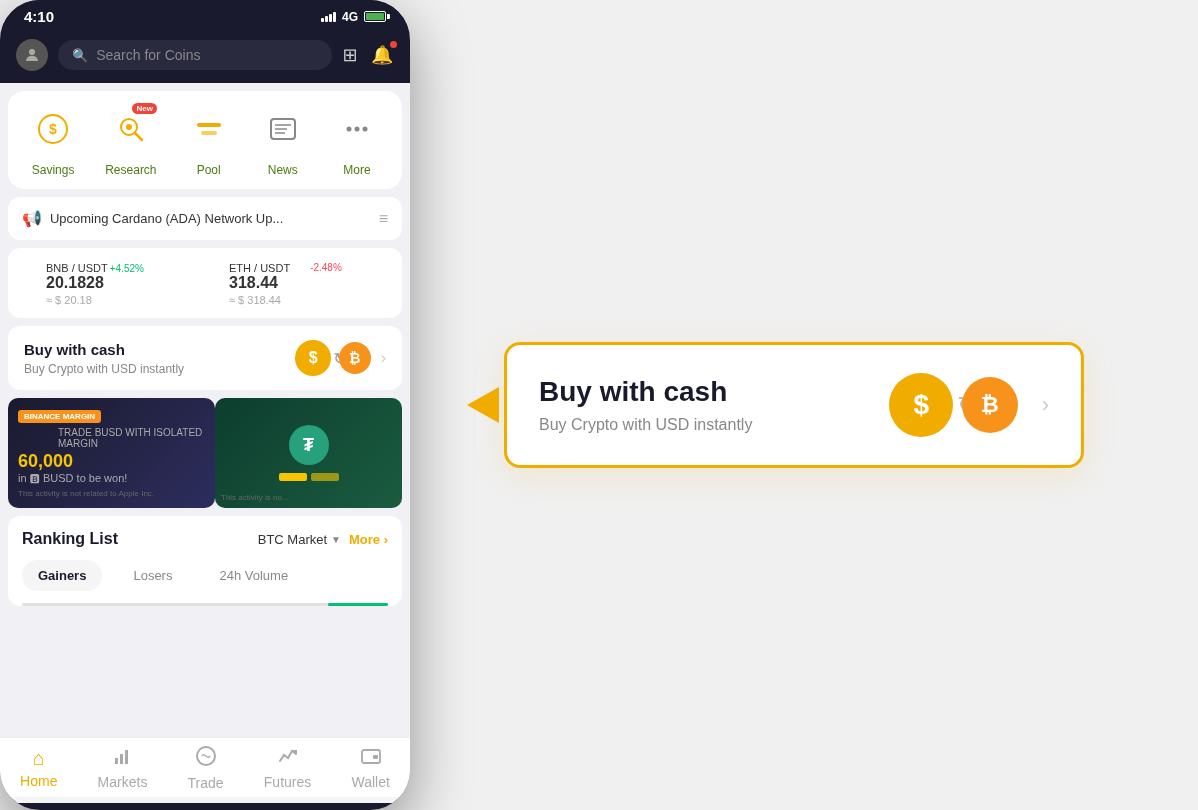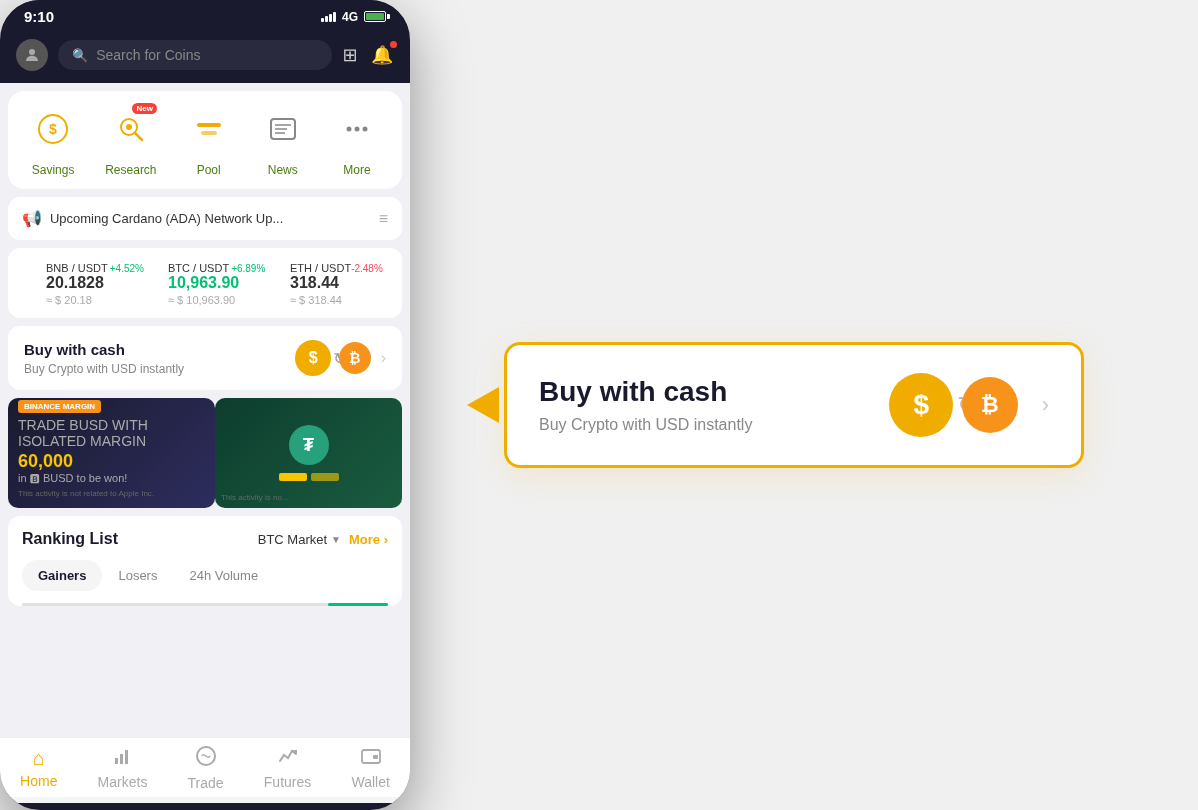--- a/index.html
+++ b/index.html
@@ -174,21 +174,21 @@
       flex: 1; border-radius: 10px; overflow: hidden; position: relative;
     }
     .banner-dark {
       background: linear-gradient(135deg, #1a1a2e 0%, #2d2d5e 100%);
       display: flex; flex-direction: column; justify-content: flex-end; padding: 10px;
     }
     .banner-tag {
       background: #f7931a; color: white; font-size: 8px; font-weight: bold;
       padding: 2px 6px; border-radius: 3px; align-self: flex-start; margin-bottom: 4px;
     }
-    .banner-sub { font-size: 14px; color: #aaa; margin-bottom: 2px; }
+    .banner-sub { font-size: 10px; color: #aaa; margin-bottom: 2px; margin-left: 40px; }
     .banner-amount { font-size: 18px; font-weight: 800; color: #f7c600; }
     .banner-unit { font-size: 11px; color: #aaa; }
     .banner-disclaimer { font-size: 8px; color: #666; margin-top: 4px; }
     .banner-green {
       background: linear-gradient(135deg, #0d3d2e 0%, #1a5c40 100%);
       display: flex; align-items: center; justify-content: center;
     }
     .tether-coins { display: flex; flex-direction: column; align-items: center; gap: 4px; }
     .tether-coin {
       width: 40px; height: 40px; border-radius: 50%; background: #26a17b;
@@ -204,21 +204,21 @@
     }
     .ranking-header {
       display: flex; align-items: center; justify-content: space-between; margin-bottom: 12px;
     }
     .ranking-title { font-size: 16px; font-weight: 700; color: #1a1a2e; }
     .ranking-filter {
       display: flex; align-items: center; gap: 4px; font-size: 13px; color: #333;
     }
     .filter-arrow { color: #888; font-size: 10px; }
     .ranking-more { color: #f0ad00; font-size: 13px; font-weight: 600; }
-    .ranking-tabs { display: flex; gap: 0; margin-bottom: 12px; }
+    .ranking-tabs { display: flex; gap: 15px; margin-bottom: 12px; }
     .rank-tab {
       padding: 8px 16px; font-size: 13px; color: #888; cursor: pointer; border-radius: 20px;
     }
     .rank-tab-active {
       background: #f5f5f5; color: #1a1a2e; font-weight: 600; border-radius: 20px;
     }
     .ranking-scroll-indicator {
       height: 3px; background: #e0e0e0; border-radius: 2px; margin-bottom: 4px;
     }
     .scroll-thumb {
@@ -301,21 +301,21 @@
       display: flex;
       align-items: center;
     }
   </style>
 </head>
 <body>
 
 <div class="phone-shell">
 
   <div class="status-bar">
-    <span class="status-time">9:10</span>
+    <span class="status-time">4:10</span>
     <div class="status-icons">
       <div class="signal-bars">
         <div class="signal-bar" style="height:4px"></div>
         <div class="signal-bar" style="height:6px"></div>
         <div class="signal-bar" style="height:8px"></div>
         <div class="signal-bar" style="height:10px"></div>
       </div>
       <span style="font-size:12px">4G</span>
       <div class="battery-icon">
         <div class="battery-fill"></div>
@@ -409,29 +409,21 @@
       <div class="price-row-card">
         <div class="price-item">
           <div style="display:flex;align-items:center;gap:2px">
             <span class="price-pair">BNB / USDT</span>
             <span class="price-change-pos">+4.52%</span>
           </div>
           <div class="price-value">20.1828</div>
           <div class="price-usd">≈ $ 20.18</div>
         </div>
         <div class="price-item">
-          <div style="display:flex;align-items:center;gap:2px">
-            <span class="price-pair">BTC / USDT</span>
-            <span class="price-change-pos">+6.89%</span>
-          </div>
-          <div class="price-value price-value-green">10,963.90</div>
-          <div class="price-usd">≈ $ 10,963.90</div>
-        </div>
-        <div class="price-item">
-          <div style="display:flex;align-items:flex-end;gap:0">
+          <div style="display:flex;align-items:flex-start;gap:20px">
             <span class="price-pair">ETH / USDT</span>
             <span class="price-change-neg">-2.48%</span>
           </div>
           <div class="price-value">318.44</div>
           <div class="price-usd">≈ $ 318.44</div>
         </div>
       </div>
 
       <div class="buy-cash-card">
         <div class="buy-cash-text">

